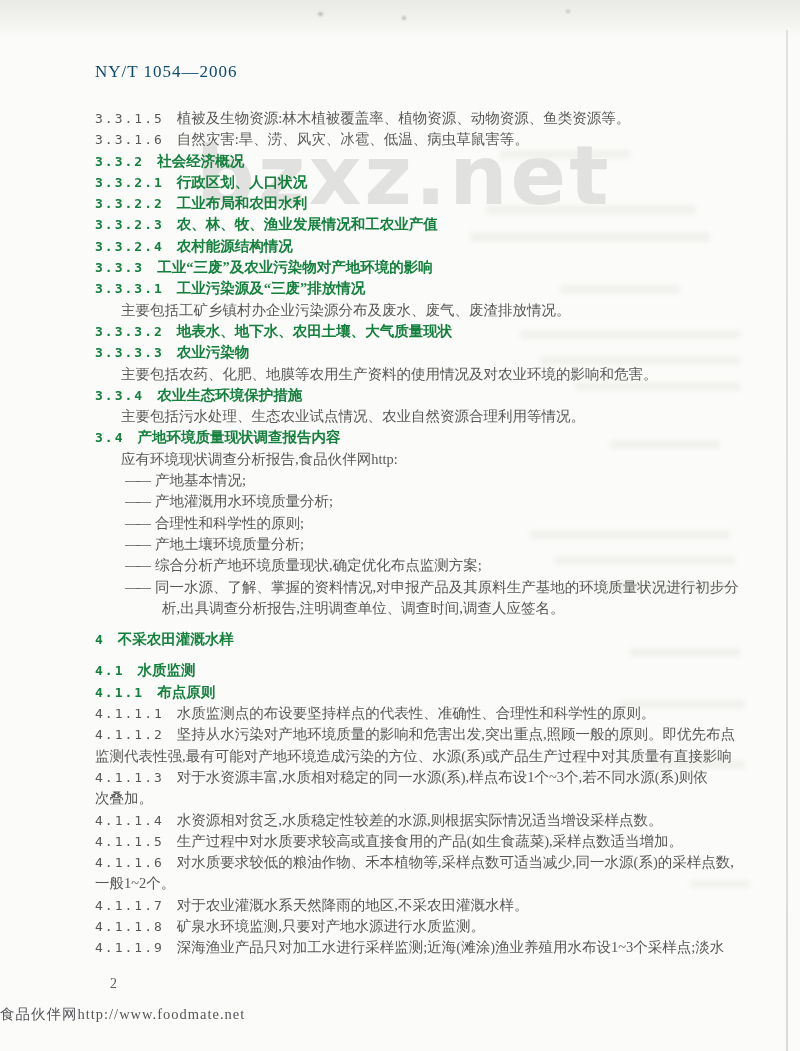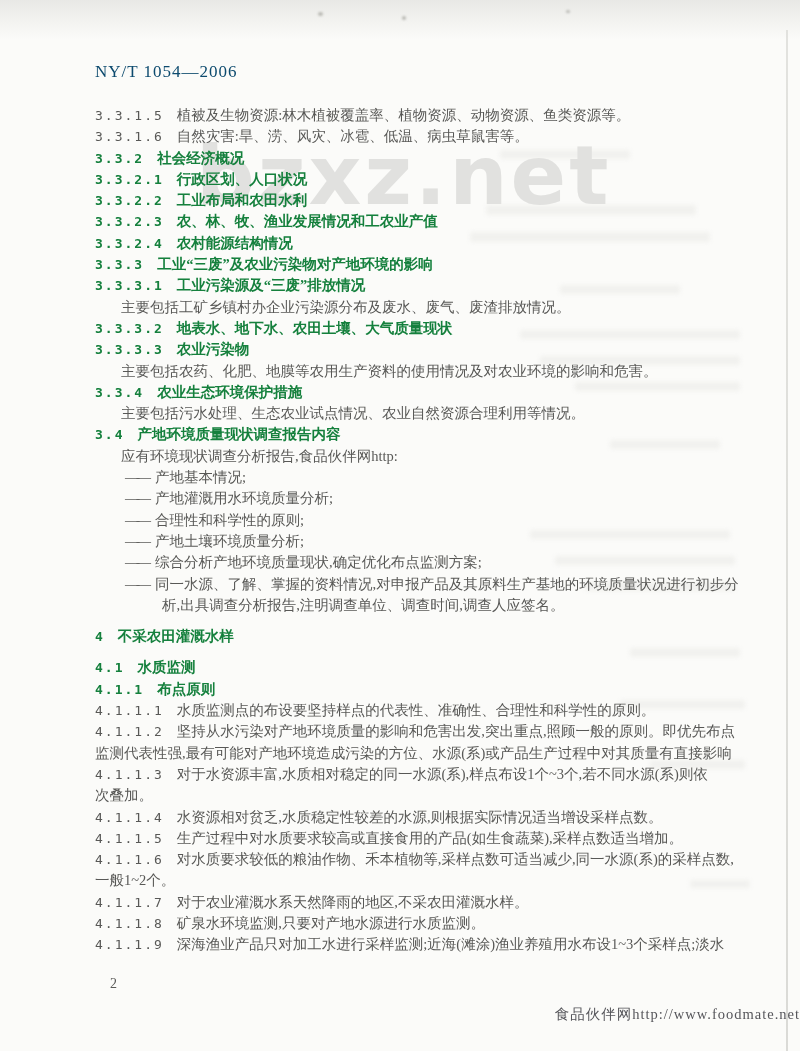--- a/index.html
+++ b/index.html
@@ -41,21 +41,21 @@
     color:#0c4a6e;
     z-index:3;
   }
   .doc-body{
     position:absolute;left:95px;top:104px;width:640px;
     z-index:3;
   }
   .line{
     position:relative;
     white-space:nowrap;
-    height:21.3px;line-height:22px;
+    height:21.3px;line-height:28px;
     font-size:14.5px;
     color:#585856;
   }
   .line .num{
     display:inline-block;
     margin-right:13px;
     letter-spacing:2px;
     font-family:"DejaVu Sans Mono", monospace;
     font-size:13px;
   }
@@ -64,21 +64,21 @@
   .line.dash{padding-left:30px;}
   .line.dash .dashg{margin-right:7px;letter-spacing:-3px;}
   .line.dashcont{padding-left:67px;}
   .line.heading{margin-top:10px;margin-bottom:10px;}
   .page-number{
     position:absolute;left:110px;top:976px;
     font-size:14px;color:#5a5a58;z-index:3;
   }
   .footer{
     position:absolute;left:0;top:1005px;width:800px;
-    text-align:right;
+    text-align:left;
     font-size:14.5px;letter-spacing:1px;
     color:#55555a;z-index:3;
   }
   .bleed{
     position:absolute;
     background:#e9e9e6;
     filter:blur(2px);
     opacity:.55;
     z-index:0;
     border-radius:2px;

